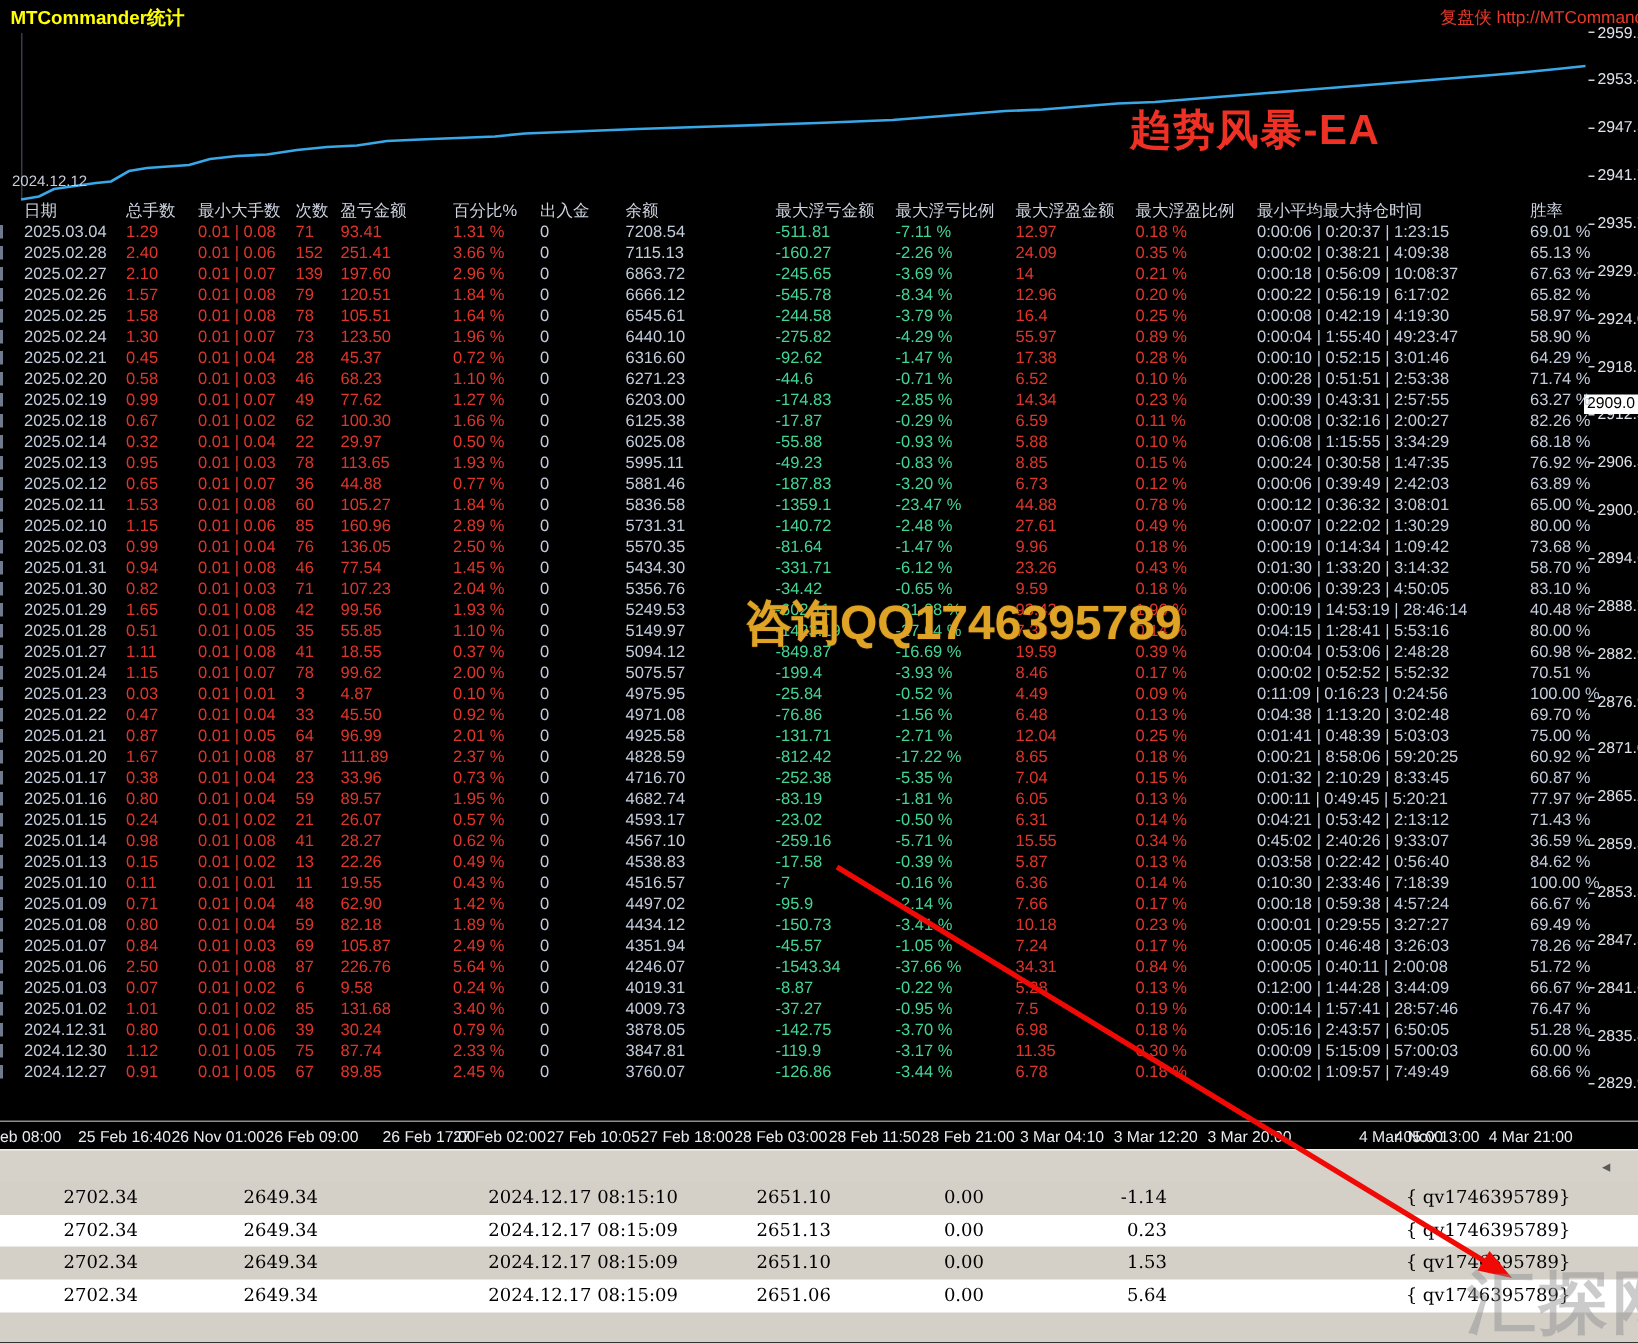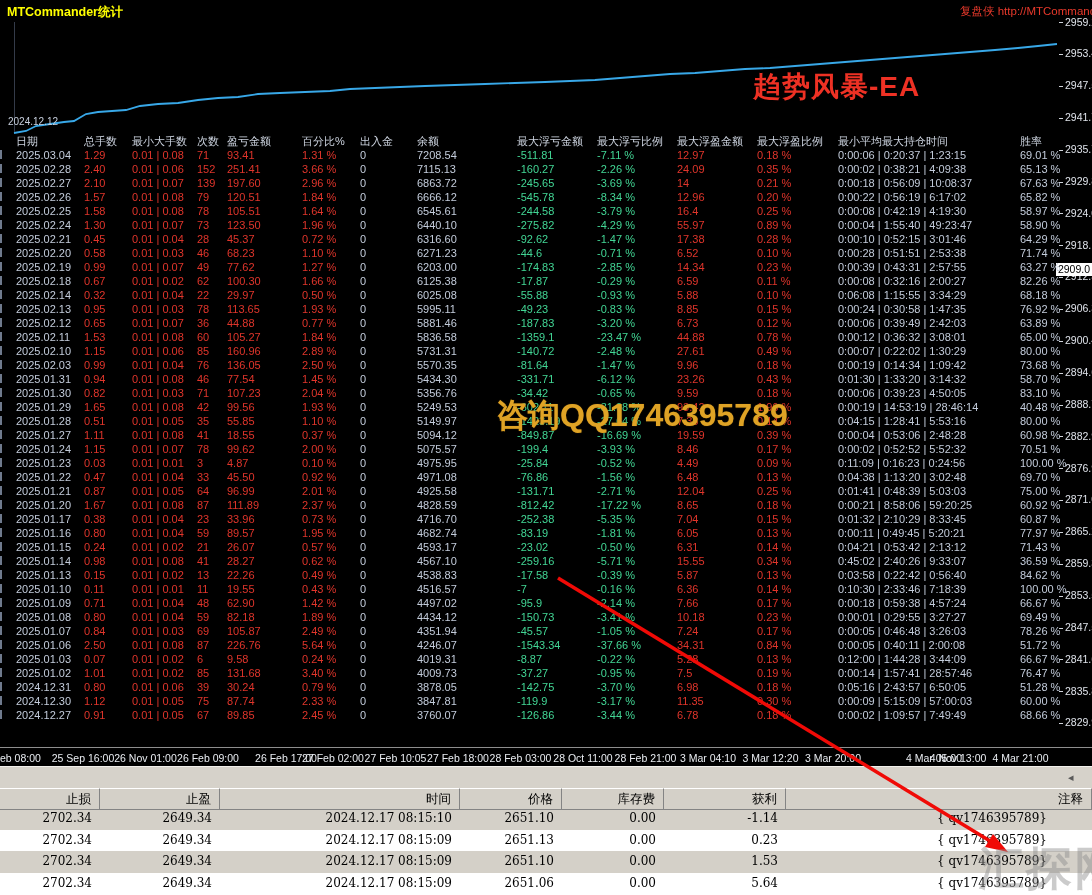--- a/index.html
+++ b/index.html
@@ -177,44 +177,43 @@
       <div class="srow"><span class="cell k0" style="width: 68px;">2025.01.03</span><span class="cell k1" style="width: 48px;">0.07</span><span class="cell k2" style="width: 65px;">0.01 | 0.02</span><span class="cell k3" style="width: 30px;">6</span><span class="cell k4" style="width: 75px;">9.58</span><span class="cell k5" style="width: 58px;">0.24 %</span><span class="cell k6" style="width: 57px;">0</span><span class="cell k7" style="width: 100px;">4019.31</span><span class="cell k8" style="width: 80px;">-8.87</span><span class="cell k9" style="width: 80px;">-0.22 %</span><span class="cell k10" style="width: 80px;">5.28</span><span class="cell k11" style="width: 81px;">0.13 %</span><span class="cell k12" style="width: 182px;">0:12:00 | 1:44:28 | 3:44:09</span><span class="cell k13" style="width: 45px;">66.67 %</span></div>
       <div class="srow"><span class="cell k0" style="width: 68px;">2025.01.02</span><span class="cell k1" style="width: 48px;">1.01</span><span class="cell k2" style="width: 65px;">0.01 | 0.02</span><span class="cell k3" style="width: 30px;">85</span><span class="cell k4" style="width: 75px;">131.68</span><span class="cell k5" style="width: 58px;">3.40 %</span><span class="cell k6" style="width: 57px;">0</span><span class="cell k7" style="width: 100px;">4009.73</span><span class="cell k8" style="width: 80px;">-37.27</span><span class="cell k9" style="width: 80px;">-0.95 %</span><span class="cell k10" style="width: 80px;">7.5</span><span class="cell k11" style="width: 81px;">0.19 %</span><span class="cell k12" style="width: 182px;">0:00:14 | 1:57:41 | 28:57:46</span><span class="cell k13" style="width: 45px;">76.47 %</span></div>
       <div class="srow"><span class="cell k0" style="width: 68px;">2024.12.31</span><span class="cell k1" style="width: 48px;">0.80</span><span class="cell k2" style="width: 65px;">0.01 | 0.06</span><span class="cell k3" style="width: 30px;">39</span><span class="cell k4" style="width: 75px;">30.24</span><span class="cell k5" style="width: 58px;">0.79 %</span><span class="cell k6" style="width: 57px;">0</span><span class="cell k7" style="width: 100px;">3878.05</span><span class="cell k8" style="width: 80px;">-142.75</span><span class="cell k9" style="width: 80px;">-3.70 %</span><span class="cell k10" style="width: 80px;">6.98</span><span class="cell k11" style="width: 81px;">0.18 %</span><span class="cell k12" style="width: 182px;">0:05:16 | 2:43:57 | 6:50:05</span><span class="cell k13" style="width: 45px;">51.28 %</span></div>
       <div class="srow"><span class="cell k0" style="width: 68px;">2024.12.30</span><span class="cell k1" style="width: 48px;">1.12</span><span class="cell k2" style="width: 65px;">0.01 | 0.05</span><span class="cell k3" style="width: 30px;">75</span><span class="cell k4" style="width: 75px;">87.74</span><span class="cell k5" style="width: 58px;">2.33 %</span><span class="cell k6" style="width: 57px;">0</span><span class="cell k7" style="width: 100px;">3847.81</span><span class="cell k8" style="width: 80px;">-119.9</span><span class="cell k9" style="width: 80px;">-3.17 %</span><span class="cell k10" style="width: 80px;">11.35</span><span class="cell k11" style="width: 81px;">0.30 %</span><span class="cell k12" style="width: 182px;">0:00:09 | 5:15:09 | 57:00:03</span><span class="cell k13" style="width: 45px;">60.00 %</span></div>
       <div class="srow"><span class="cell k0" style="width: 68px;">2024.12.27</span><span class="cell k1" style="width: 48px;">0.91</span><span class="cell k2" style="width: 65px;">0.01 | 0.05</span><span class="cell k3" style="width: 30px;">67</span><span class="cell k4" style="width: 75px;">89.85</span><span class="cell k5" style="width: 58px;">2.45 %</span><span class="cell k6" style="width: 57px;">0</span><span class="cell k7" style="width: 100px;">3760.07</span><span class="cell k8" style="width: 80px;">-126.86</span><span class="cell k9" style="width: 80px;">-3.44 %</span><span class="cell k10" style="width: 80px;">6.78</span><span class="cell k11" style="width: 81px;">0.18 %</span><span class="cell k12" style="width: 182px;">0:00:02 | 1:09:57 | 7:49:49</span><span class="cell k13" style="width: 45px;">68.66 %</span></div>
     </div>
 </div>
 
 <div class="taxis">
   <span class="xax partial">eb 08:00</span>
-<div class="xax" style="left: 83px; top: 4px;">25 Sep 16:00</div>
+<div class="xax" style="left: 83px; top: 4px;">25 Feb 16:40</div>
     <div class="xax" style="left: 145.5px; top: 4px;">26 Nov 01:00</div>
     <div class="xax" style="left: 208px; top: 4px;">26 Feb 09:00</div>
     <div class="xax" style="left: 286px; top: 4px;">26 Feb 17:00</div>
     <div class="xax" style="left: 333px; top: 4px;">27 Feb 02:00</div>
     <div class="xax" style="left: 395.5px; top: 4px;">27 Feb 10:05</div>
     <div class="xax" style="left: 458px; top: 4px;">27 Feb 18:00</div>
     <div class="xax" style="left: 520.5px; top: 4px;">28 Feb 03:00</div>
-    <div class="xax" style="left: 583px; top: 4px;">28 Oct 11:00</div>
+    <div class="xax" style="left: 583px; top: 4px;">28 Feb 11:50</div>
     <div class="xax" style="left: 645.5px; top: 4px;">28 Feb 21:00</div>
     <div class="xax" style="left: 708px; top: 4px;">3 Mar 04:10</div>
     <div class="xax" style="left: 770.5px; top: 4px;">3 Mar 12:20</div>
     <div class="xax" style="left: 833px; top: 4px;">3 Mar 20:00</div>
     <div class="xax" style="left: 934px; top: 4px;">4 Mar 05:00</div>
     <div class="xax" style="left: 958px; top: 4px;">4 Nov 13:00</div>
     <div class="xax" style="left: 1020.5px; top: 4px;">4 Mar 21:00</div>
   </div>
 
 <div class="hscroll">
   <span class="scrollleft">◂</span>
 </div>
 
 <div class="orders">
-  <div class="ohead"><span class="ocell" style="width: 100px;">止损</span><span class="ocell" style="width: 120px;">止盈</span><span class="ocell" style="width: 240px;">时间</span><span class="ocell" style="width: 102px;">价格</span><span class="ocell" style="width: 102px;">库存费</span><span class="ocell" style="width: 122px;">获利</span><span class="ocell" style="width: 306px;">注释</span></div>
   <div>
       <div class="orow"><span class="ocell" style="width: 100px;">2702.34</span><span class="ocell" style="width: 120px;">2649.34</span><span class="ocell" style="width: 240px;">2024.12.17 08:15:10</span><span class="ocell" style="width: 102px;">2651.10</span><span class="ocell" style="width: 102px;">0.00</span><span class="ocell" style="width: 122px;">-1.14</span><span class="ocell note" style="width: 306px;">{ qv1746395789}</span></div>
       <div class="orow alt"><span class="ocell" style="width: 100px;">2702.34</span><span class="ocell" style="width: 120px;">2649.34</span><span class="ocell" style="width: 240px;">2024.12.17 08:15:09</span><span class="ocell" style="width: 102px;">2651.13</span><span class="ocell" style="width: 102px;">0.00</span><span class="ocell" style="width: 122px;">0.23</span><span class="ocell note" style="width: 306px;">{ qv1746395789}</span></div>
       <div class="orow"><span class="ocell" style="width: 100px;">2702.34</span><span class="ocell" style="width: 120px;">2649.34</span><span class="ocell" style="width: 240px;">2024.12.17 08:15:09</span><span class="ocell" style="width: 102px;">2651.10</span><span class="ocell" style="width: 102px;">0.00</span><span class="ocell" style="width: 122px;">1.53</span><span class="ocell note" style="width: 306px;">{ qv1746395789}</span></div>
       <div class="orow alt"><span class="ocell" style="width: 100px;">2702.34</span><span class="ocell" style="width: 120px;">2649.34</span><span class="ocell" style="width: 240px;">2024.12.17 08:15:09</span><span class="ocell" style="width: 102px;">2651.06</span><span class="ocell" style="width: 102px;">0.00</span><span class="ocell" style="width: 122px;">5.64</span><span class="ocell note" style="width: 306px;">{ qv1746395789}</span></div>
     </div>
 </div>
 
 <svg class="arrow-svg" width="1092" height="895">
   <line x1="558" y1="578" x2="990" y2="841" stroke="#f00a06" stroke-width="3.5"></line>

